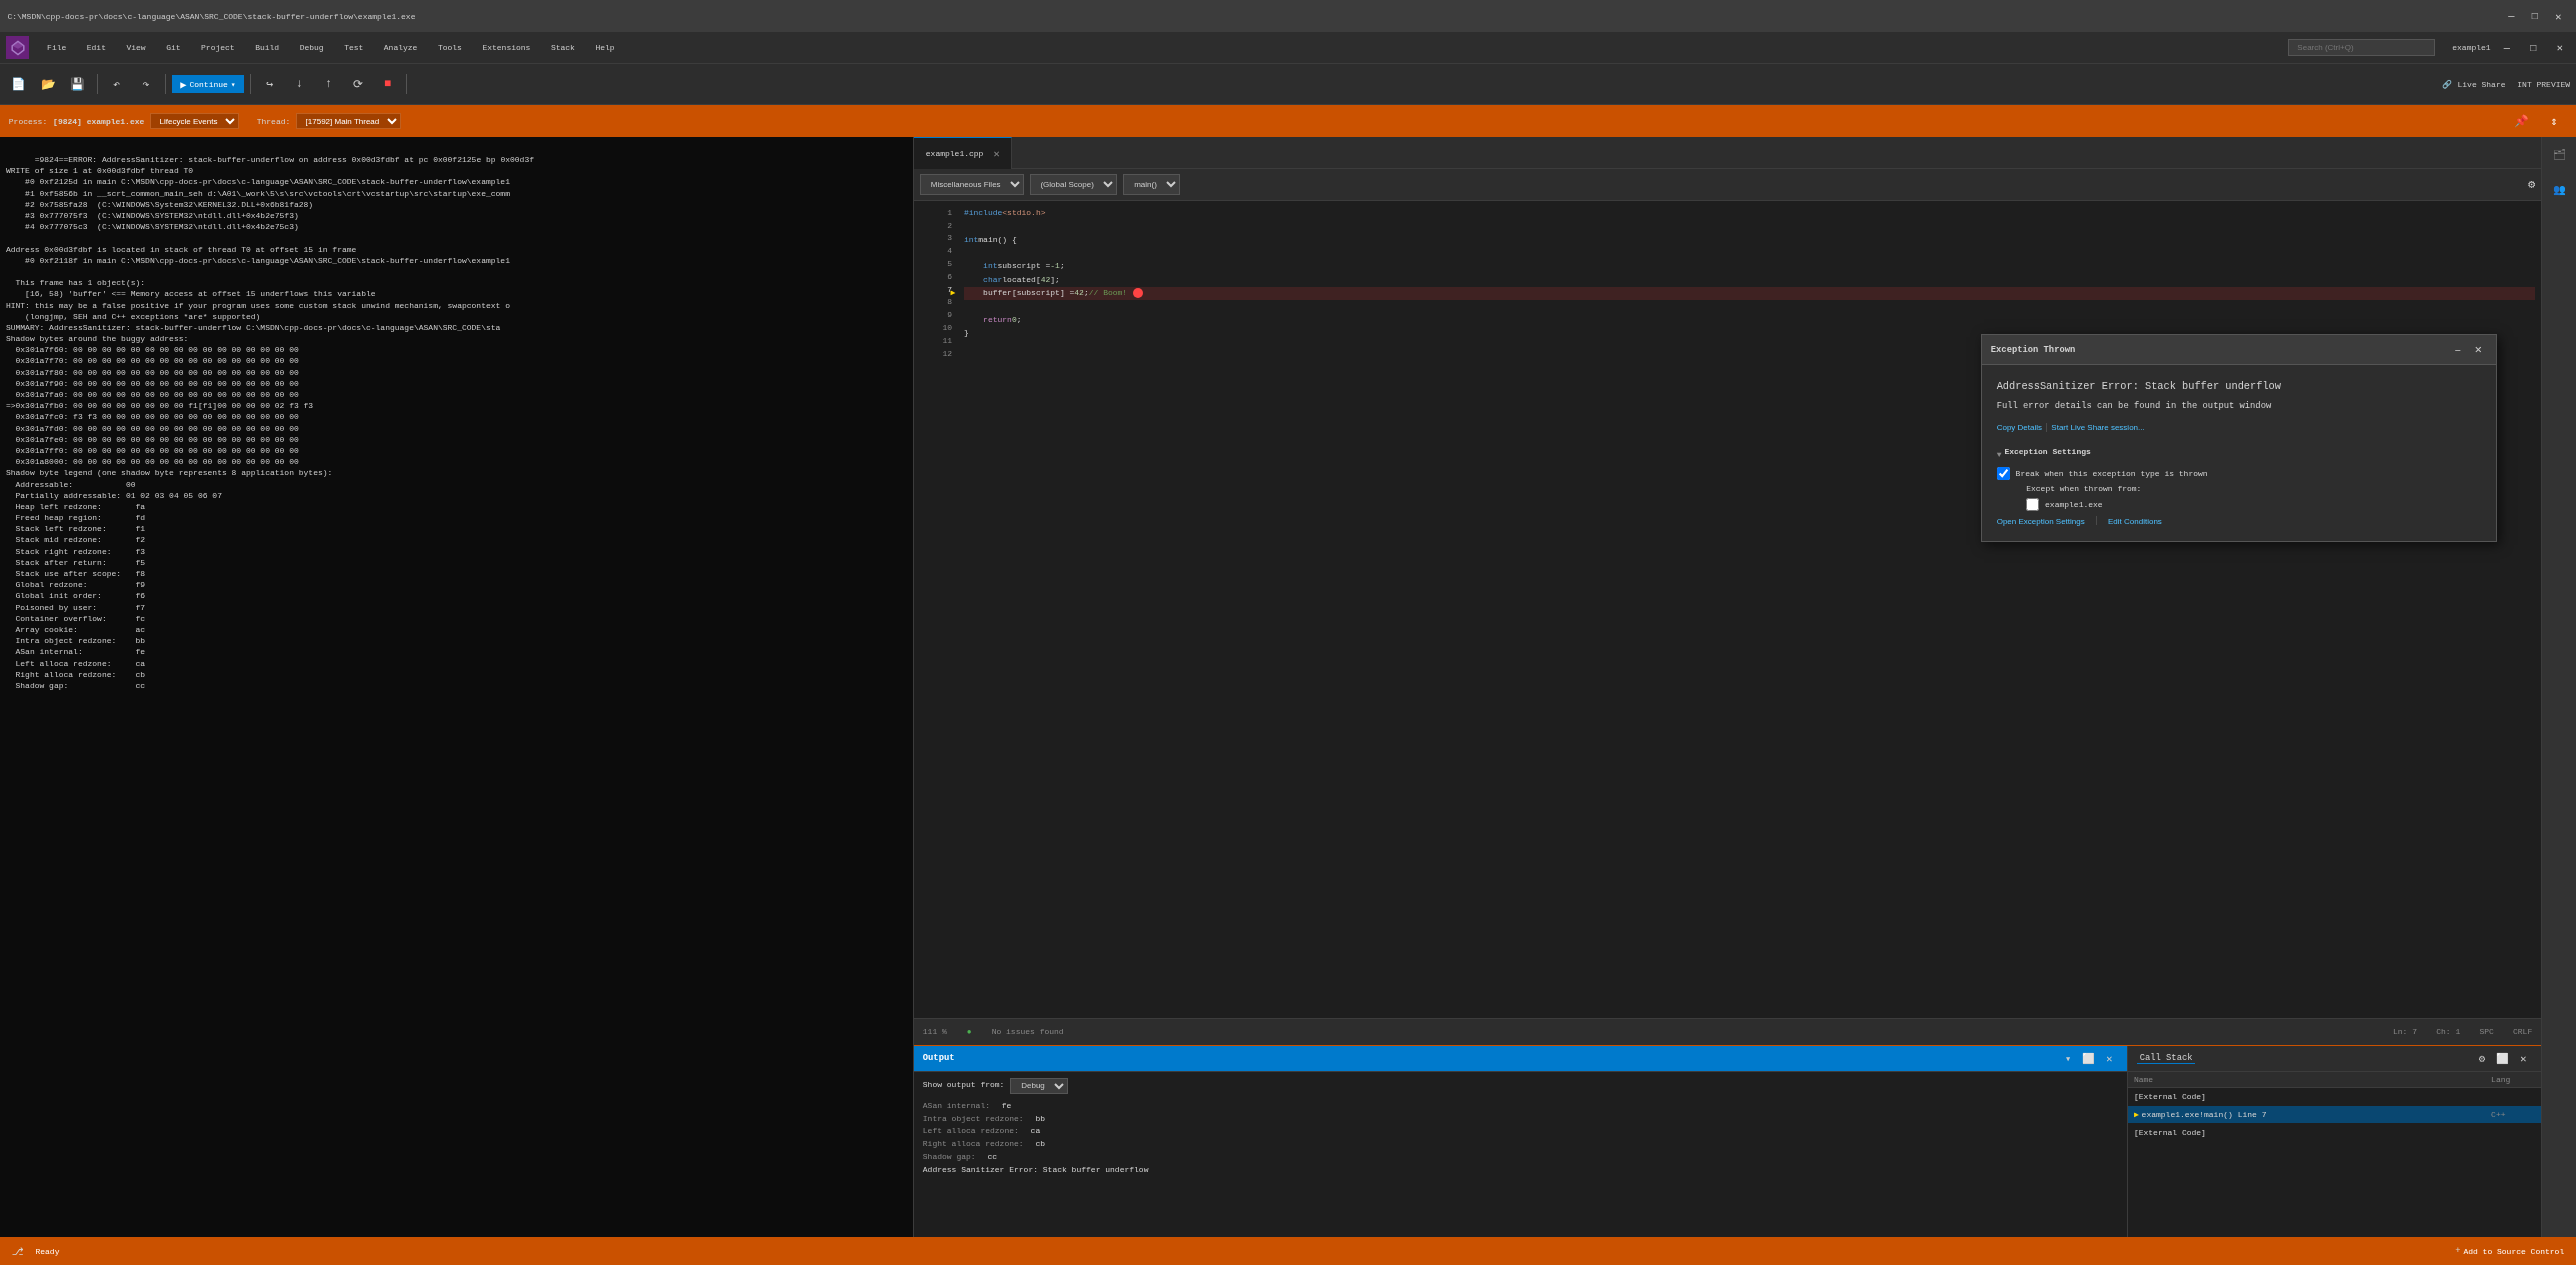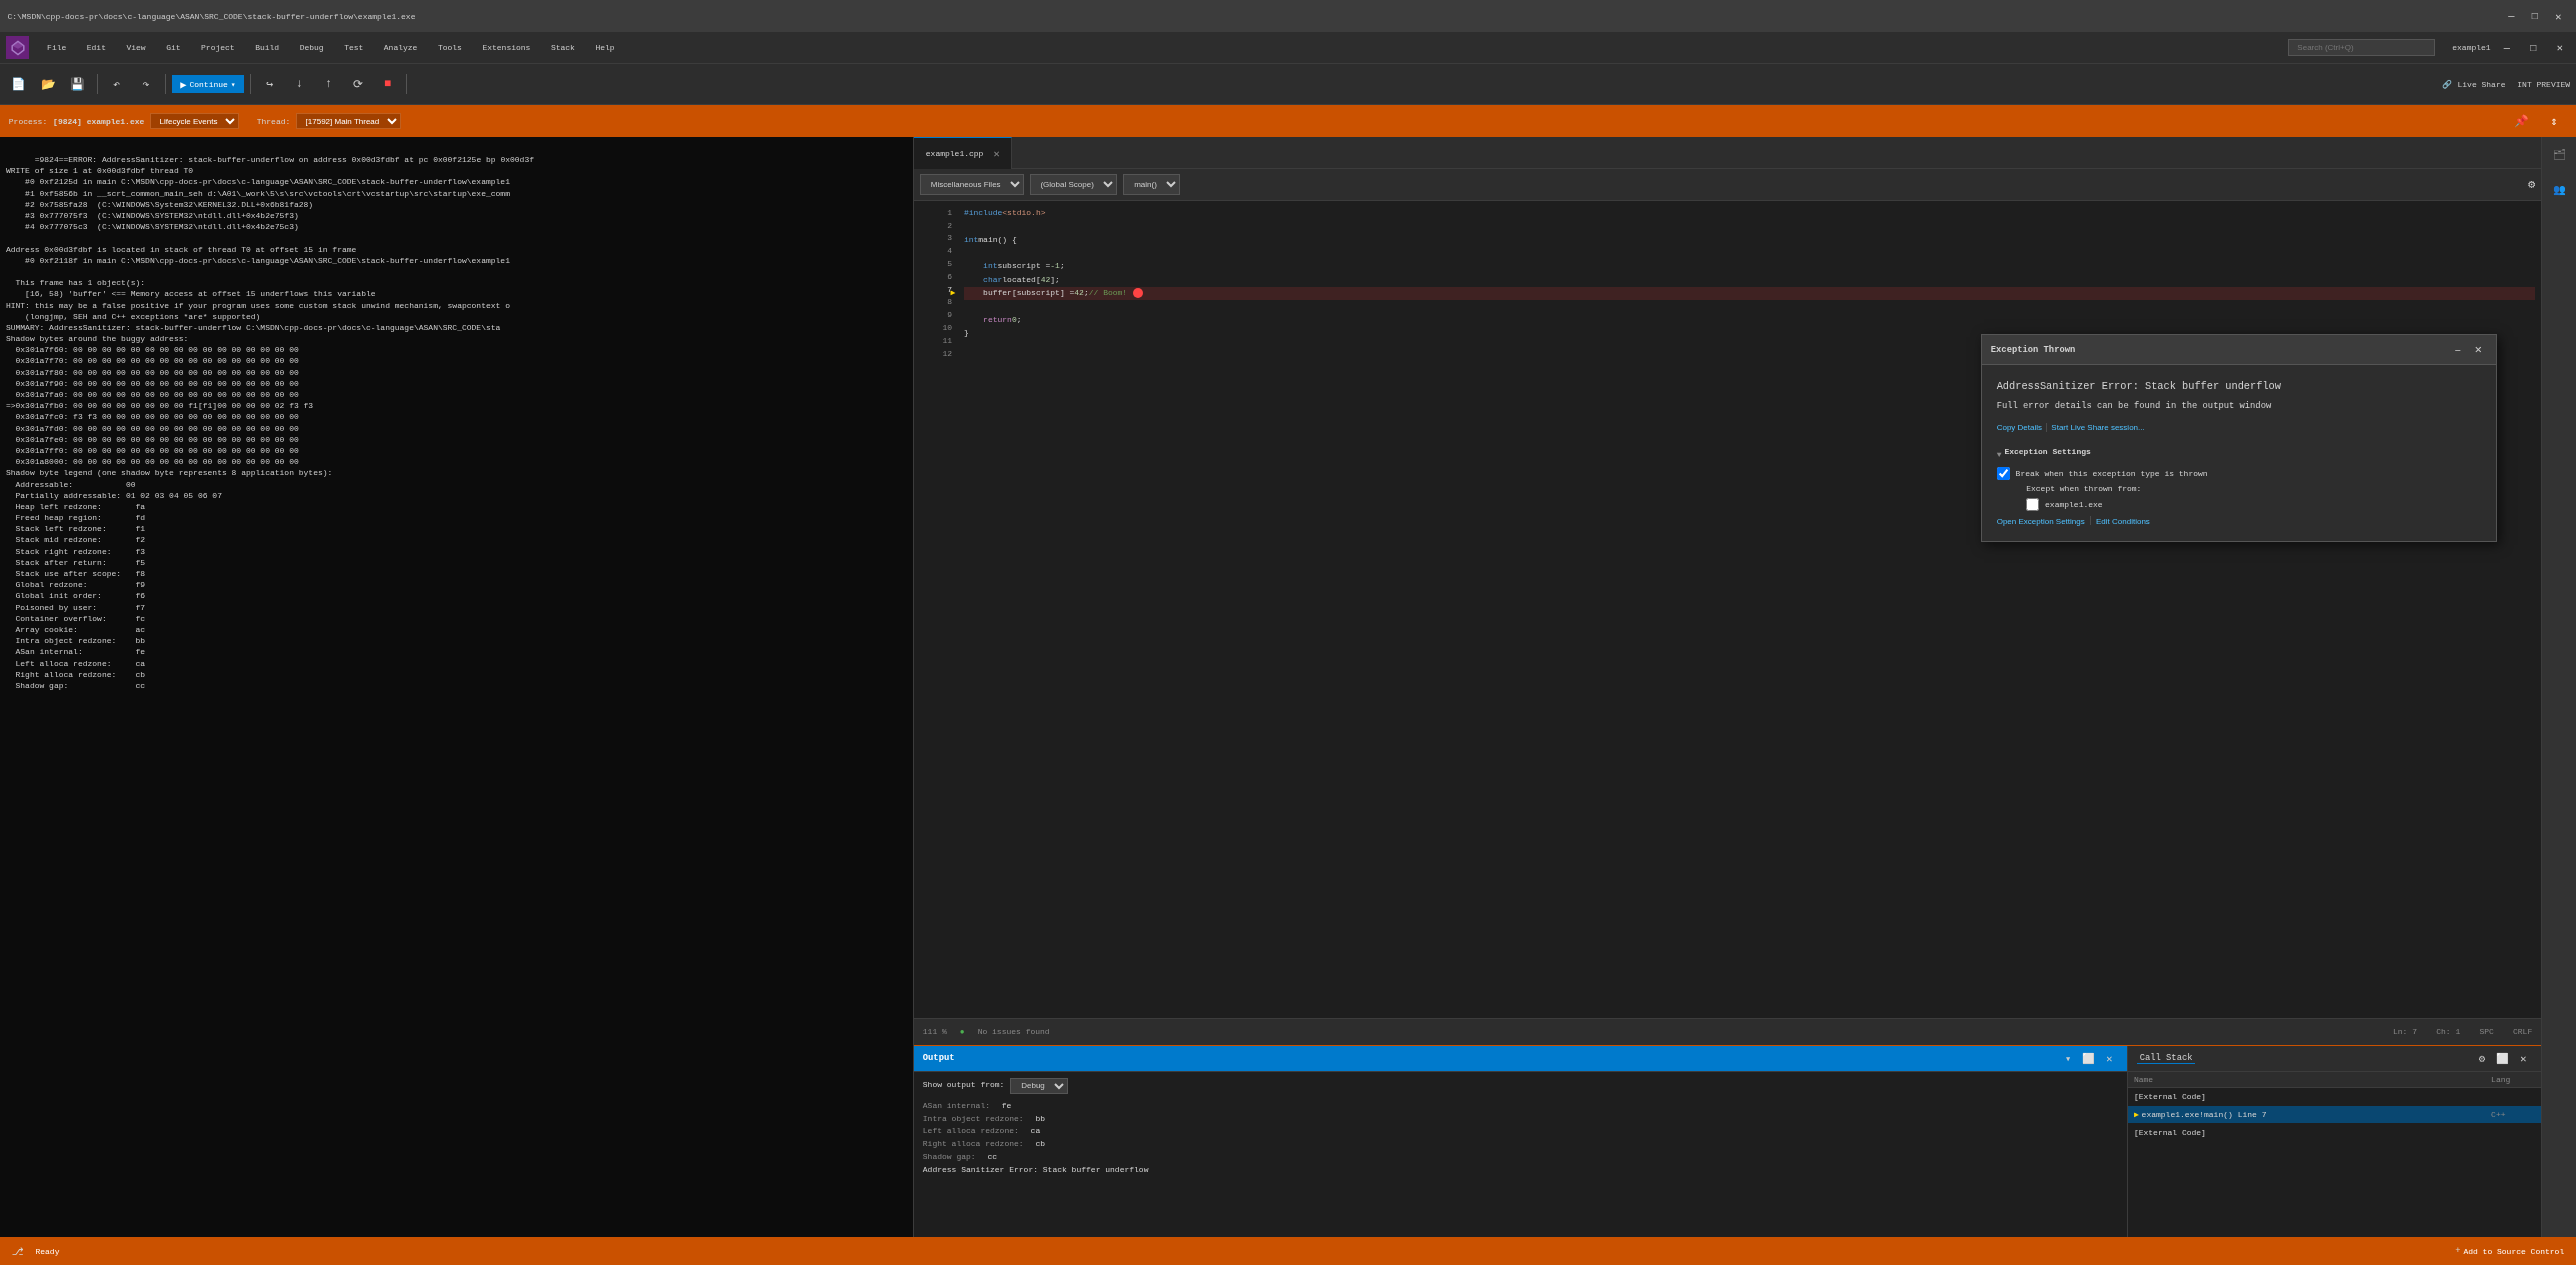--- a/index.html
+++ b/index.html
@@ -74,21 +74,21 @@
     .popup-btns { display: flex; gap: 2.9px; }
     .popup-btn { color: #ccc; font-size: 11.8px; cursor: pointer; width: 17.7px; height: 17.7px; display: flex; align-items: center; justify-content: center; }
     .popup-body { padding: 14.7px; }
     .popup-main-title { font-size: 10.3px; color: #d4d4d4; margin-bottom: 8.8px; }
     .popup-subtitle { font-size: 8.8px; color: #d4d4d4; margin-bottom: 11.8px; }
     .popup-links { display: flex; gap: 2px; align-items: center; margin-bottom: 14.7px; }
     .link-separator { color: #555; }
     .popup-section-title { color: #d4d4d4; font-size: 8px; font-weight: bold; margin-bottom: 5.9px; }
     .popup-checkbox-row { display: flex; align-items: center; gap: 5.9px; margin-bottom: 4.4px; padding-left: 11.8px; font-size: 8px; }
     .popup-checkbox-row.main { padding-left: 0; }
-    .popup-bottom-links { display: flex; gap: 3px; align-items: center; padding-left: 0; margin-top: 0; }
+    .popup-bottom-links { display: flex; gap: 9px; align-items: center; padding-left: 0; margin-top: 0; }
 
     
     #bottom-section { display: flex; height: 192px; border-top: 1.5px solid #ca5100; }
 
     
     #output-panel { flex: 1; background: #1e1e1e; border-right: 0.7px solid #3c3c3c; display: flex; flex-direction: column; }
     .panel-header { display: flex; align-items: center; background: #2d2d2d; height: 26.5px; padding: 0 8.8px; border-bottom: 0.7px solid #3c3c3c; }
     .panel-title { font-size: 8.8px; color: #d4d4d4; font-weight: bold; }
     .panel-controls { display: flex; gap: 2.9px; margin-left: auto; }
     .panel-btn { width: 17.7px; height: 17.7px; display: flex; align-items: center; justify-content: center; color: #ccc; cursor: pointer; font-size: 10.3px; }
@@ -120,21 +120,21 @@
     ::-webkit-scrollbar-thumb { background: #555; }
 
     
     .panel-header-row { display: flex; align-items: center; background: #2d2d2d; height: 26.5px; padding: 0 8.8px; border-bottom: 0.7px solid #3c3c3c; gap: 5.9px; }
     .panel-tab { font-size: 8.8px; color: #888; cursor: pointer; padding: 0 2.9px; }
     .panel-tab.active { color: #d4d4d4; border-bottom: 1.5px solid #007acc; }
     .issues-dot { color: #4caf50; }
 
     .inline-btn { background: none; border: none; color: #4fc1ff; cursor: pointer; font-size: 8px; padding: 0; }
 
-    .editor-bottom-bar { display: flex; align-items: center; background: #2d2d2d; height: 26.5px; padding: 0 8.8px; border-top: 0.7px solid #3c3c3c; font-size: 8px; color: #888; gap: 13px; }
+    .editor-bottom-bar { display: flex; align-items: center; background: #2d2d2d; height: 26.5px; padding: 0 8.8px; border-top: 0.7px solid #3c3c3c; font-size: 8px; color: #888; gap: 20px; }
   </style>
 </head>
 <body>
 
 <div id="title-bar">
   <span style="font-size:8px; color:#ccc;">C:\MSDN\cpp-docs-pr\docs\c-language\ASAN\SRC_CODE\stack-buffer-underflow\example1.exe</span>
   <div style="margin-left:auto; display:flex; gap:2.9px;">
     <div class="win-btn">—</div>
     <div class="win-btn">□</div>
     <div class="win-btn win-close">✕</div>

